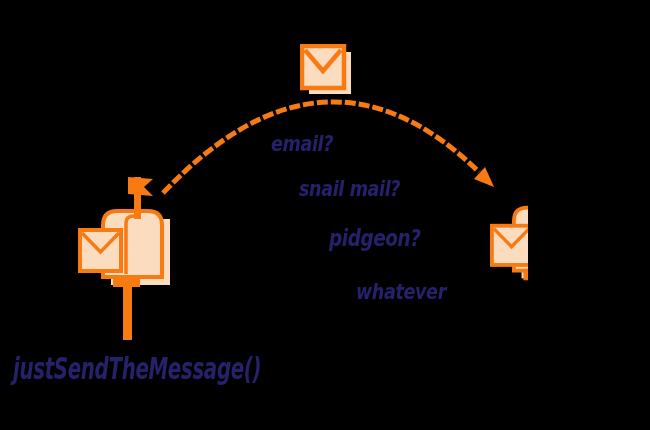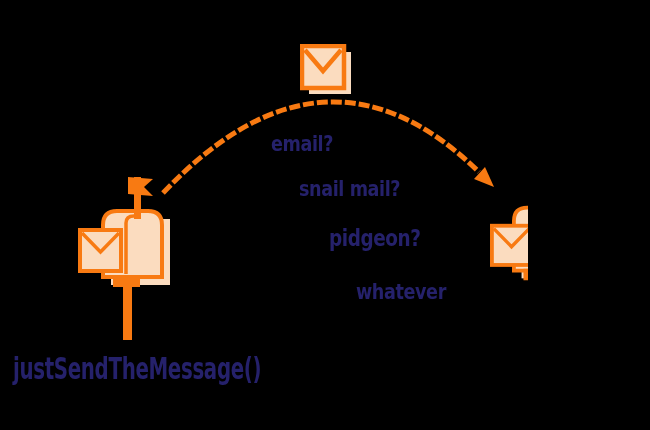--- a/index.html
+++ b/index.html
@@ -7,20 +7,21 @@
     padding: 0;
     background: #000000;
   }
   .canvas {
     position: relative;
     width: 528px;
     height: 430px;
     background: #000000;
     overflow: hidden;
     font-family: "DejaVu Sans", "Liberation Sans", sans-serif;
+    font-style: italic;
   }
   .layer {
     position: absolute;
     left: 0;
     top: 0;
   }
   .option-label {
     position: absolute;
     color: #25216B;
     font-weight: 700;

